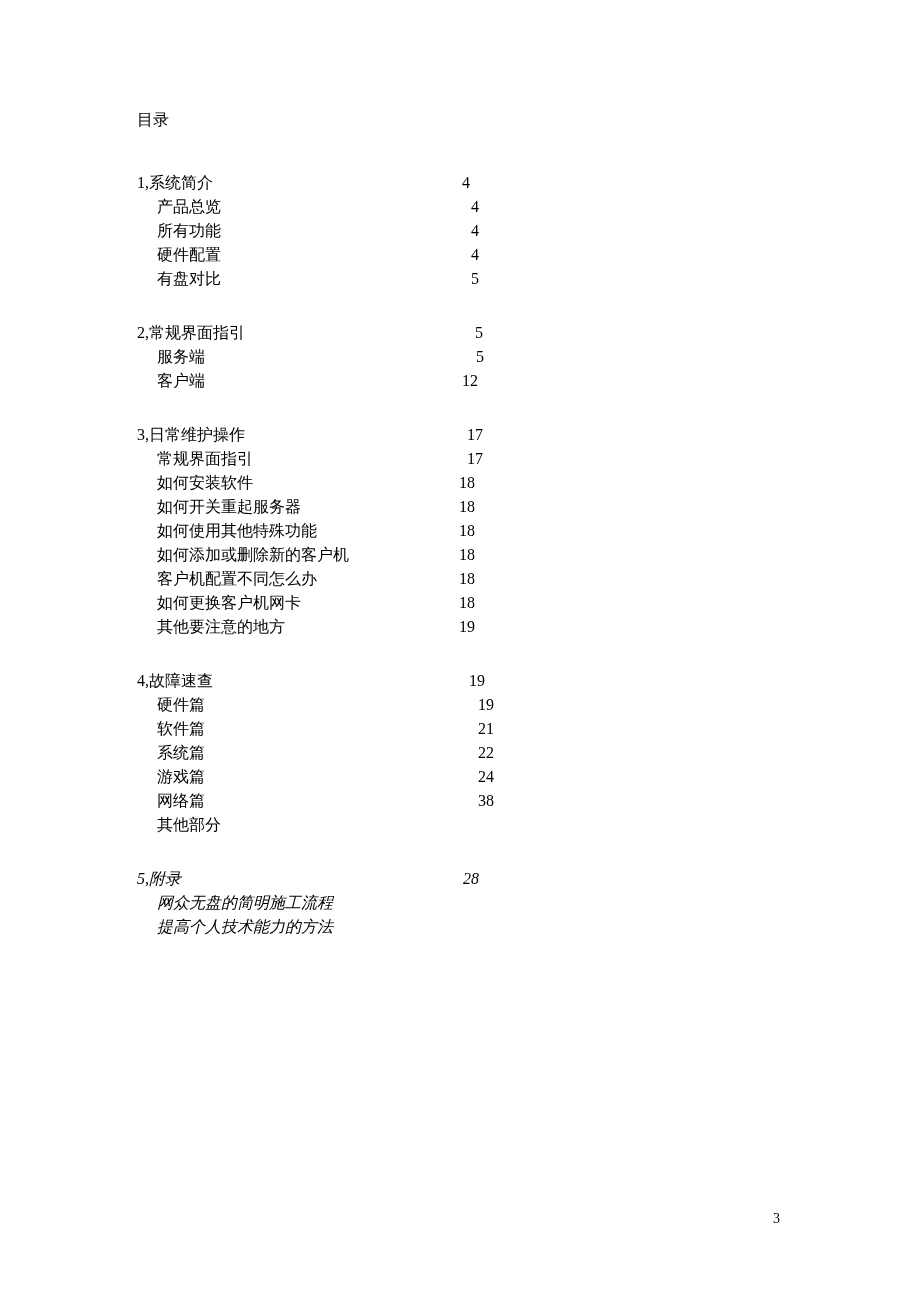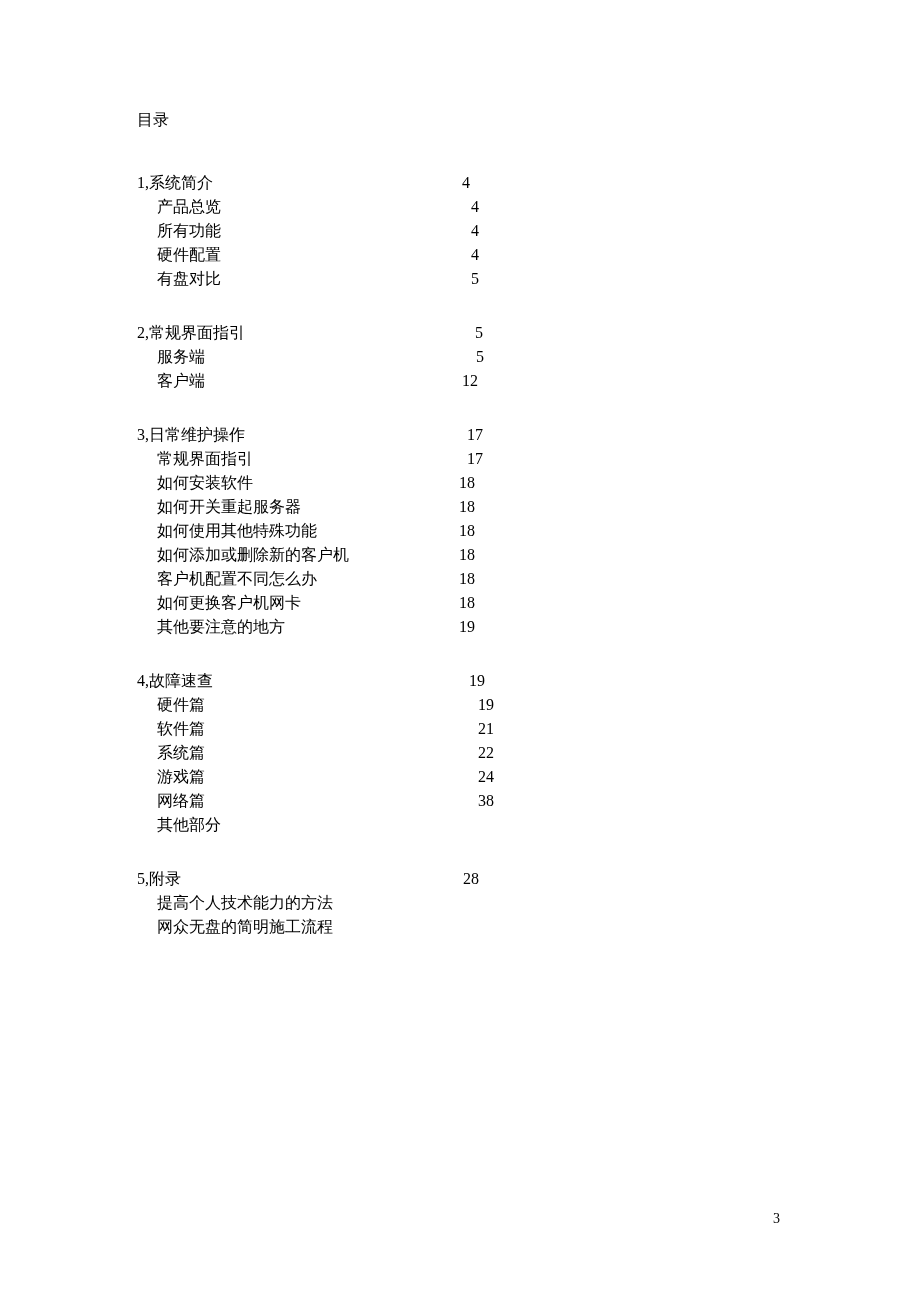--- a/index.html
+++ b/index.html
@@ -21,20 +21,21 @@
     }
     .toc-title {
       font-size: 16px;
       margin-bottom: 40px;
     }
     .section {
       margin-bottom: 30px;
     }
     .section-last {
       margin-bottom: 8px;
+      font-style: italic;
     }
     .row {
       display: flex;
       line-height: 24px;
       height: 24px;
     }
     .label {
       white-space: nowrap;
     }
     .indent {
@@ -172,21 +173,21 @@
       <span class="label">其他部分</span>
     </div>
   </div>
 
   <div class="section section-last">
     <div class="row">
       <span class="label">5,附录</span>
       <span class="page-col w-s5">28</span>
     </div>
     <div class="row indent">
-      <span class="label">提高个人技术能力的方法</span>
+      <span class="label">网众无盘的简明施工流程</span>
     </div>
     <div class="row indent">
-      <span class="label">网众无盘的简明施工流程</span>
+      <span class="label">提高个人技术能力的方法</span>
     </div>
   </div>
 </div>
 
 <div class="page-number">3</div>
 
 </body></html>

